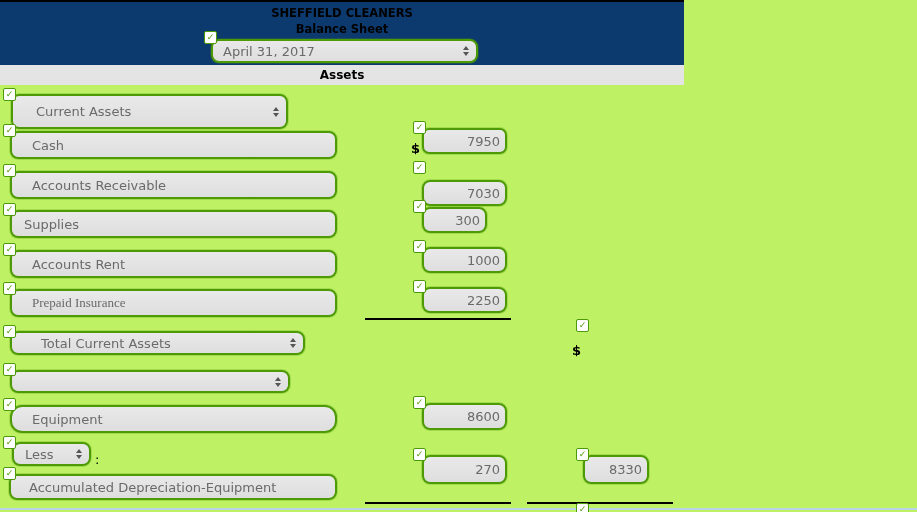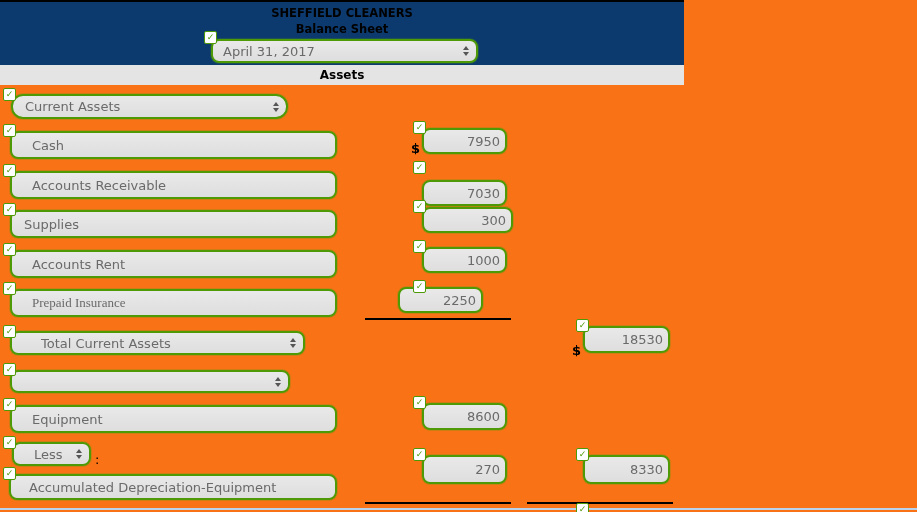--- a/index.html
+++ b/index.html
@@ -1,16 +1,16 @@
 <!DOCTYPE html>
 <html><head>
 <meta charset="utf-8">
 <style>
   html,body { margin:0; padding:0; background:#fff; }
-  .page { position:relative; width:917px; height:512px; background:#f97316; overflow:hidden;
+  .page { position:relative; width:917px; height:512px; background:#bef264; overflow:hidden;
           font-family:"DejaVu Sans","Liberation Sans",sans-serif; }
 
   
   .hdr { position:absolute; left:0; top:0; width:684px; height:65px;
          background:#0d3a6e; border-top:2px solid #000; box-sizing:border-box; }
   .hdr-line { position:absolute; left:0; width:100%; text-align:center;
               font-weight:bold; font-size:11.5px; color:#000; }
 
   
   .band { position:absolute; left:0; top:65px; width:684px; height:20px;
@@ -65,115 +65,114 @@
         <span class="tri-up"></span>
         <span class="tri-dn"></span>
       </span>
   </div>
 
   <div class="band">Assets</div>
 
   <span class="cb" style="left:3px; top:88px;">
     <span class="tick">✓</span>
     </span>
-  <div class="fld sel" style="left:11px; top:94px; width:277px; height:25px; padding-left:12px;border-radius:12px;">
+  <div class="fld sel" style="left:11px; top:94px; width:277px; height:35px; padding-left:23px;">
     <span>Current Assets</span>
     <span class="arrows">
         <span class="tri-up"></span>
         <span class="tri-dn"></span>
       </span>
   </div>
 
   <span class="cb" style="left:3px; top:124px;">
     <span class="tick">✓</span>
     </span>
   <div class="fld" style="left:10px; top:131px; width:327px; height:28px; padding-left:20px;">Cash</div>
   <span class="dollar" style="left:411px; top:141px;">$</span>
   <span class="cb" style="left:413px; top:121px;">
     <span class="tick">✓</span>
     </span>
-  <div class="fld amt" style="left:422px; top:128px; width:85px; height:26px;">7950</div>
+  <div class="fld amt" style="left:422px; top:128px; width:85px; height:26px;border-radius:7px;">7950</div>
 
   <span class="cb" style="left:3px; top:164px;">
     <span class="tick">✓</span>
     </span>
   <div class="fld" style="left:10px; top:171px; width:327px; height:28px; padding-left:20px;">Accounts Receivable</div>
   <span class="cb" style="left:413px; top:161px;">
     <span class="tick">✓</span>
     </span>
   <div class="fld amt" style="left:422px; top:168px; width:85px; height:26px;margin-top:12px;">7030</div>
 
   <span class="cb" style="left:3px; top:203px;">
     <span class="tick">✓</span>
     </span>
   <div class="fld" style="left:10px; top:210px; width:327px; height:28px; padding-left:12px;">Supplies</div>
   <span class="cb" style="left:413px; top:200px;">
     <span class="tick">✓</span>
     </span>
-  <div class="fld amt" style="left:422px; top:207px; width:91px; height:26px;">300</div>
+  <div class="fld amt" style="left:422px; top:207px; width:65px; height:26px;">300</div>
 
   <span class="cb" style="left:3px; top:243px;">
     <span class="tick">✓</span>
     </span>
   <div class="fld" style="left:10px; top:250px; width:327px; height:28px; padding-left:20px;">Accounts Rent</div>
   <span class="cb" style="left:413px; top:240px;">
     <span class="tick">✓</span>
     </span>
   <div class="fld amt" style="left:422px; top:247px; width:85px; height:26px;">1000</div>
 
   <span class="cb" style="left:3px; top:282px;">
     <span class="tick">✓</span>
     </span>
   <div class="fld" style="left:10px; top:289px; width:327px; height:28px; padding-left:20px;font-family:Liberation Serif, serif;">Prepaid Insurance</div>
   <span class="cb" style="left:413px; top:280px;">
     <span class="tick">✓</span>
     </span>
-  <div class="fld amt" style="left:398px; top:287px; width:85px; height:26px;text-align:center;">2250</div>
+  <div class="fld amt" style="left:422px; top:287px; width:85px; height:26px;text-align:center;">2250</div>
 
   <div class="sumline" style="left:365px; top:318px; width:146px;"></div>
 
   <span class="cb" style="left:3px; top:325px;">
     <span class="tick">✓</span>
     </span>
   <div class="fld sel" style="left:10px; top:331px; width:295px; height:24px; padding-left:29px;">
     <span>Total Current Assets</span>
     <span class="arrows">
         <span class="tri-up"></span>
         <span class="tri-dn"></span>
       </span>
   </div>
   <span class="dollar" style="left:572px; top:343px;">$</span>
   <span class="cb" style="left:576px; top:319px;">
     <span class="tick">✓</span>
     </span>
-  <div class="fld amt" style="left:583px; top:326px; width:87px; height:27px;">18530</div>
 
   <span class="cb" style="left:3px; top:363px;">
     <span class="tick">✓</span>
     </span>
   <div class="fld sel" style="left:10px; top:370px; width:280px; height:23px; padding-left:13px;">
     <span class="arrows">
         <span class="tri-up"></span>
         <span class="tri-dn"></span>
       </span>
   </div>
 
   <span class="cb" style="left:3px; top:398px;">
     <span class="tick">✓</span>
     </span>
-  <div class="fld" style="left:10px; top:405px; width:327px; height:28px; padding-left:20px;">Equipment</div>
+  <div class="fld" style="left:10px; top:405px; width:327px; height:28px; padding-left:20px;border-radius:12px;">Equipment</div>
   <span class="cb" style="left:413px; top:396px;">
     <span class="tick">✓</span>
     </span>
   <div class="fld amt" style="left:422px; top:403px; width:85px; height:27px;">8600</div>
 
   <span class="cb" style="left:3px; top:436px;">
     <span class="tick">✓</span>
     </span>
-  <div class="fld sel" style="left:12px; top:442px; width:79px; height:24px; padding-left:20px;">
+  <div class="fld sel" style="left:12px; top:442px; width:79px; height:24px; padding-left:11px;">
     <span>Less</span>
     <span class="arrows">
         <span class="tri-up"></span>
         <span class="tri-dn"></span>
       </span>
   </div>
   <span class="colon" style="left:95px; top:452px;">:</span>
 
   <span class="cb" style="left:3px; top:467px;">
     <span class="tick">✓</span>
@@ -181,21 +180,21 @@
   <div class="fld" style="left:9px; top:474px; width:328px; height:26px; padding-left:18px;">Accumulated Depreciation-Equipment</div>
 
   <span class="cb" style="left:413px; top:448px;">
     <span class="tick">✓</span>
     </span>
   <div class="fld amt" style="left:422px; top:455px; width:85px; height:29px;">270</div>
 
   <span class="cb" style="left:576px; top:448px;">
     <span class="tick">✓</span>
     </span>
-  <div class="fld amt" style="left:583px; top:455px; width:87px; height:29px;">8330</div>
+  <div class="fld amt" style="left:583px; top:455px; width:66px; height:29px;">8330</div>
 
   <div class="sumline" style="left:365px; top:502px; width:146px;"></div>
   <div class="sumline" style="left:527px; top:502px; width:146px;"></div>
 
   <span class="cb" style="left:576px; top:503px;">
     <span class="tick">✓</span>
     </span>
 
   <div class="bluebar"></div>
 </div>

